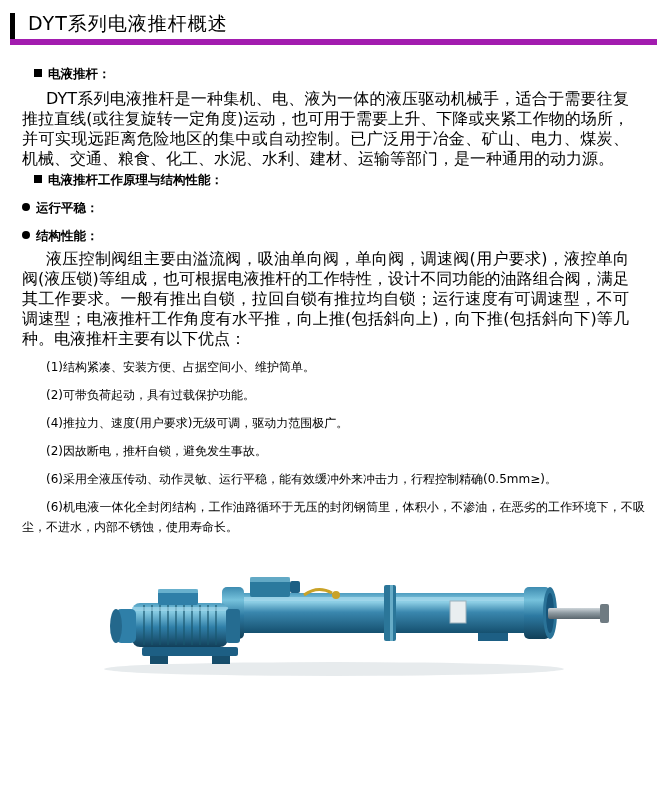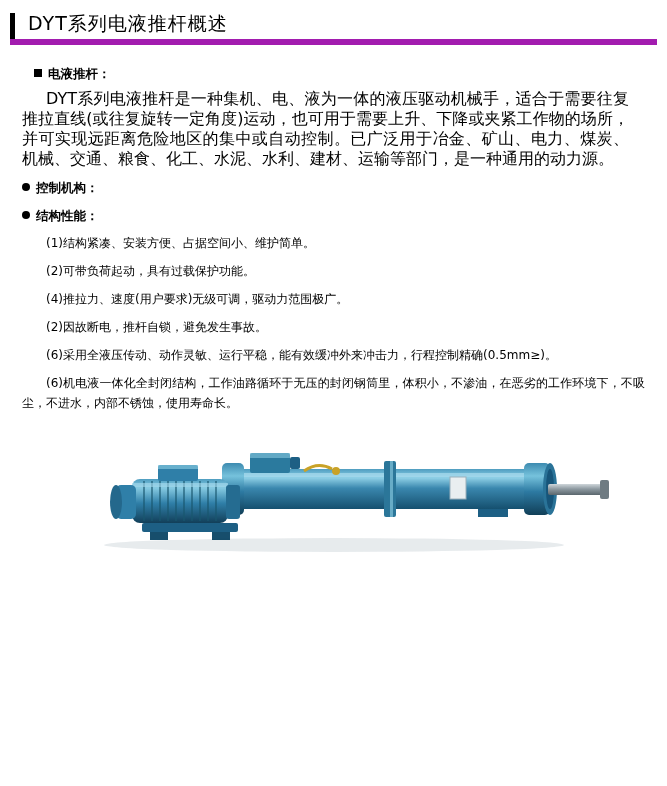--- a/index.html
+++ b/index.html
@@ -124,28 +124,32 @@
     <div class="title-text">DYT系列电液推杆概述</div>
   </div>
 
   <div class="content">
 
     <div class="sec-head">
       <span class="sq"></span><span>电液推杆：</span>
     </div>
     <p class="para indent">DYT系列电液推杆是一种集机、电、液为一体的液压驱动机械手，适合于需要往复推拉直线(或往复旋转一定角度)运动，也可用于需要上升、下降或夹紧工作物的场所，并可实现远距离危险地区的集中或自动控制。已广泛用于冶金、矿山、电力、煤炭、机械、交通、粮食、化工、水泥、水利、建材、运输等部门，是一种通用的动力源。</p>
 
+    <div class="sec-head">
+      <span class="sq"></span><span>电液推杆工作原理与结构性能：</span>
+    </div>
 
     <div class="sub-head">
-      <span class="dot"></span><span>控制机构：</span>
+      <span class="dot"></span><span>运行平稳：</span>
     </div>
 
     <div class="sub-head">
       <span class="dot"></span><span>结构性能：</span>
     </div>
+    <p class="para indent">液压控制阀组主要由溢流阀，吸油单向阀，单向阀，调速阀(用户要求)，液控单向阀(液压锁)等组成，也可根据电液推杆的工作特性，设计不同功能的油路组合阀，满足其工作要求。一般有推出自锁，拉回自锁有推拉均自锁；运行速度有可调速型，不可调速型；电液推杆工作角度有水平推，向上推(包括斜向上)，向下推(包括斜向下)等几种。电液推杆主要有以下优点：</p>
 
     <ul class="adv">
       <li class="adv-item">(1)结构紧凑、安装方便、占据空间小、维护简单。</li>
       <li class="adv-item">(2)可带负荷起动，具有过载保护功能。</li>
       <li class="adv-item">(4)推拉力、速度(用户要求)无级可调，驱动力范围极广。</li>
       <li class="adv-item">(2)因故断电，推杆自锁，避免发生事故。</li>
       <li class="adv-item">(6)采用全液压传动、动作灵敏、运行平稳，能有效缓冲外来冲击力，行程控制精确(0.5mm≥)。</li>
       <li class="adv-item">(6)机电液一体化全封闭结构，工作油路循环于无压的封闭钢筒里，体积小，不渗油，在恶劣的工作环境下，不吸尘，不进水，内部不锈蚀，使用寿命长。</li>
     </ul>
 

